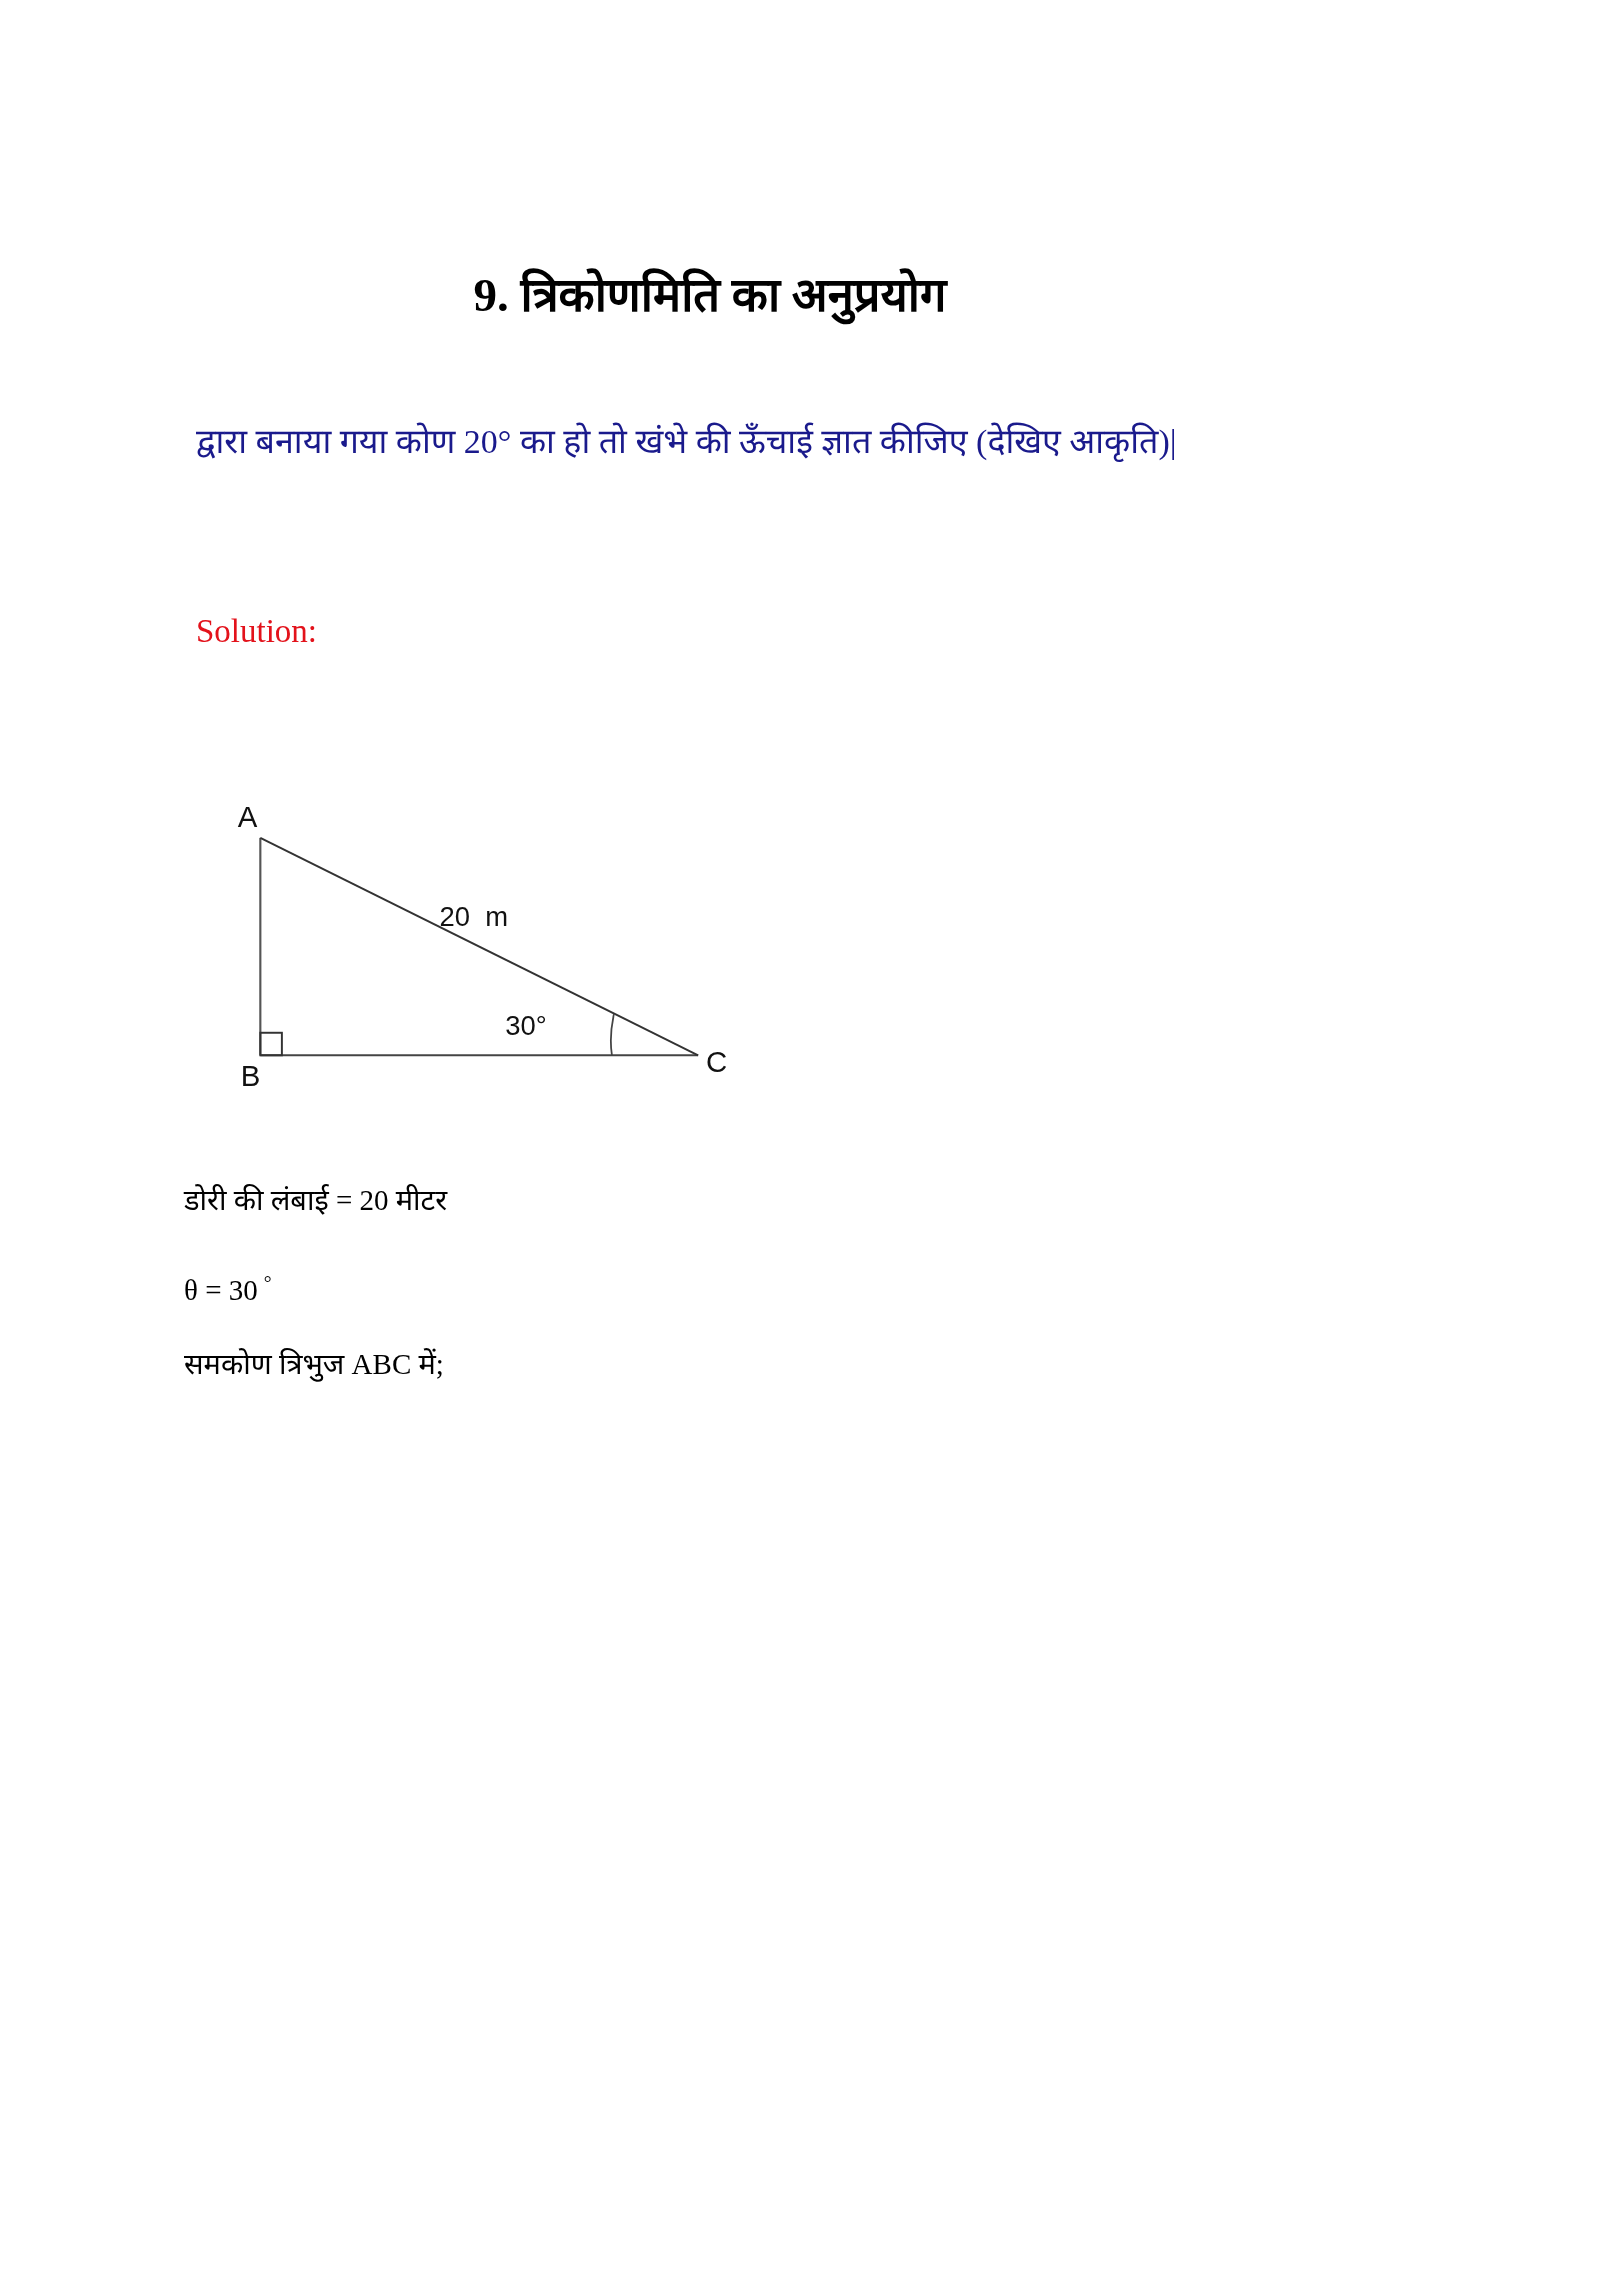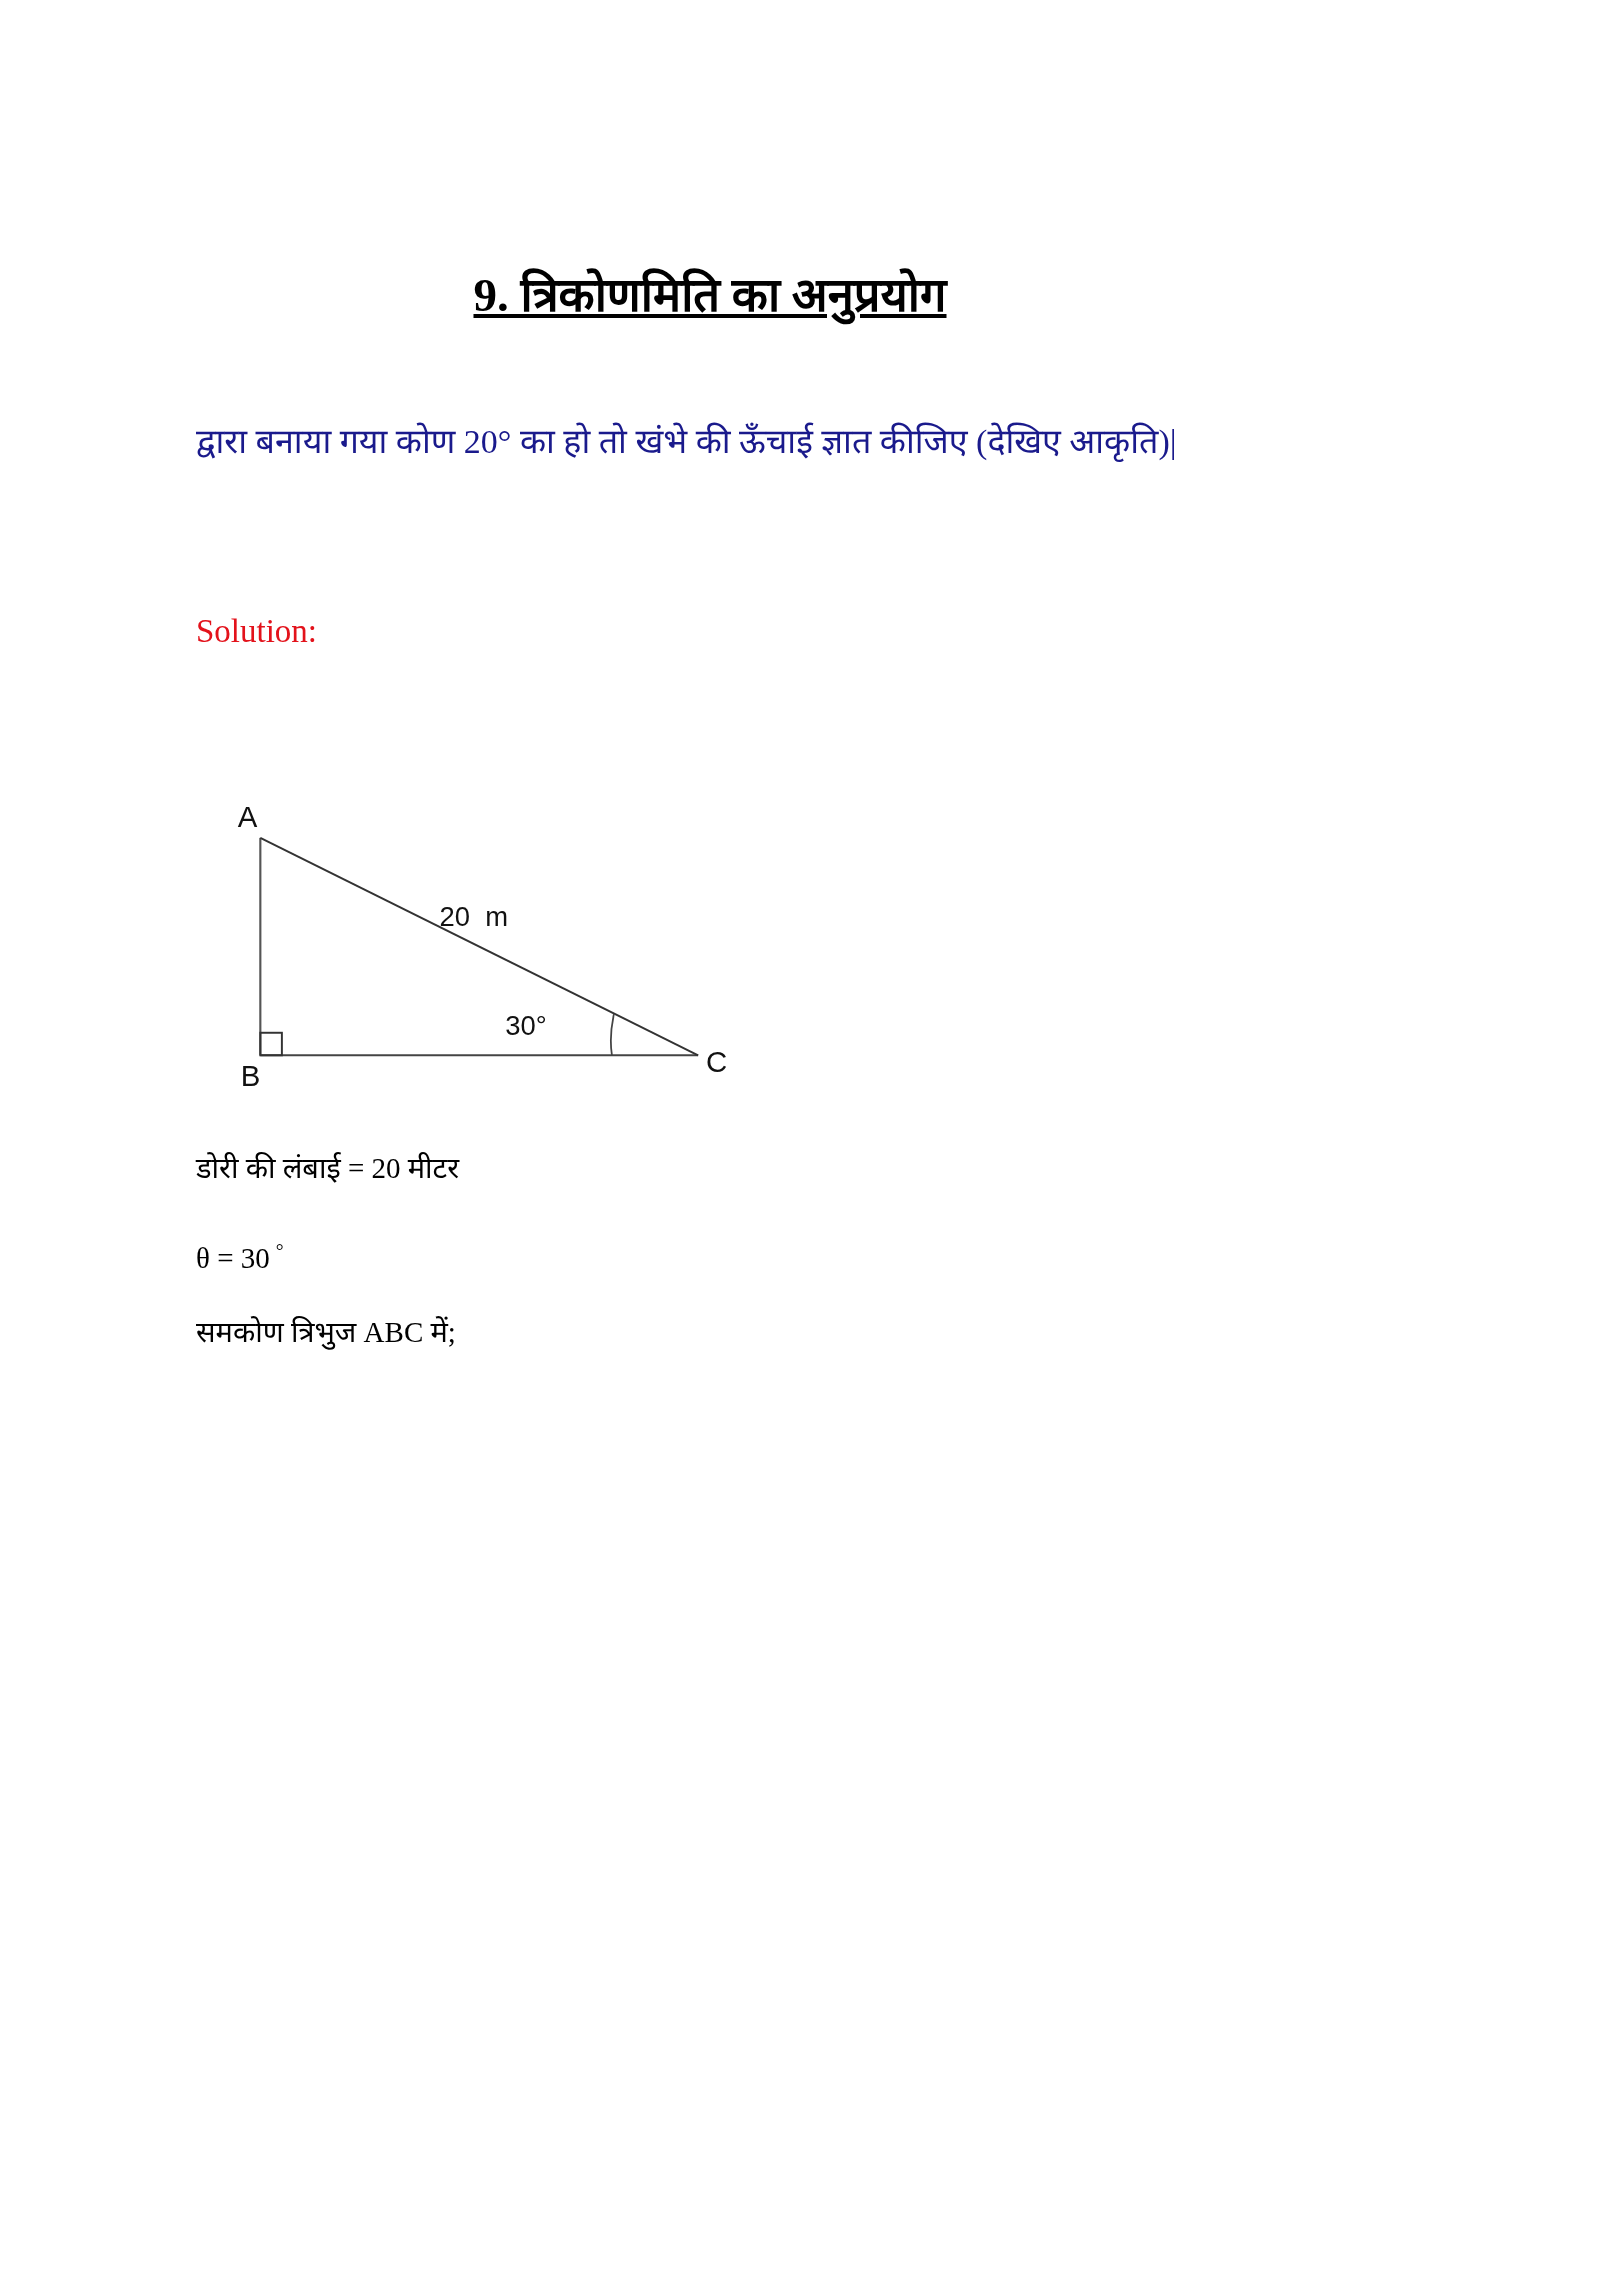--- a/index.html
+++ b/index.html
@@ -24,21 +24,20 @@
     .title {
       position: absolute;
       left: 0;
       top: 235px;
       width: 1420px;
       text-align: center;
       font-size: 47px;
       font-weight: bold;
       line-height: 59px;
       color: #000000;
-      text-decoration: underline;
     }
     .question {
       position: absolute;
       left: 196px;
       top: 416px;
       width: 1215px;
       font-size: 34px;
       line-height: 52px;
       color: #1a1a8c;
     }
@@ -75,25 +74,26 @@
       width: 549px;
       height: 333px;
       display: block;
     }
     .fig-label {
       font-family: "Liberation Sans", "DejaVu Sans", sans-serif;
       fill: #111111;
     }
     .given {
       position: absolute;
-      left: 196px;
+      left: 184px;
       font-size: 29px;
       line-height: 39px;
       color: #000000;
       white-space: nowrap;
+      margin-top: 32px;
     }
     .given.rope { top: 1149px; }
     .given.theta { top: 1231px; }
     .given.triangle { top: 1313px; }
     .degree-sup {
       font-size: 19.6px;
       vertical-align: super;
       margin-left: 5.9px;
     }
   </style>

